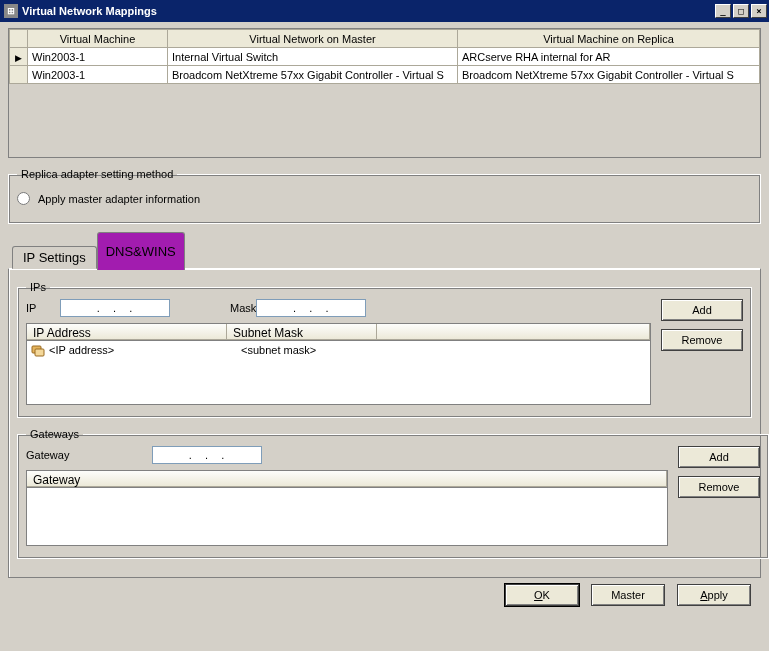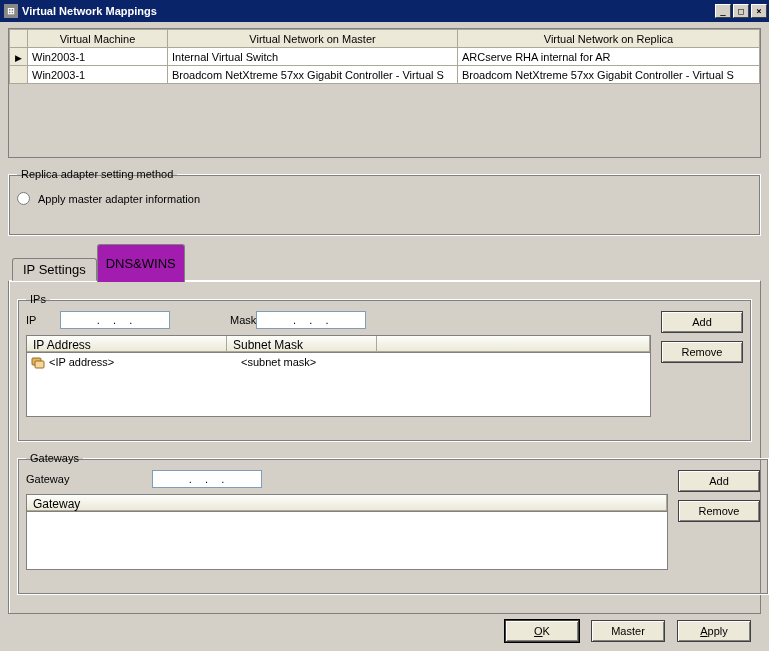--- a/index.html
+++ b/index.html
@@ -71,21 +71,21 @@
   .rowhdr {
     width:18px;background:#ece9d8 !important;text-align:center;
   }
   .rowptr::before { content:"▶"; font-size:9px; color:#000;}
   
   fieldset {
     border:1px solid #fff;
     box-shadow: inset 1px 1px 0 #808080, inset -1px -1px 0 #808080;
     border:1px groove #fff;
     margin:10px 0 6px 0;
-    padding:6px 8px 24px 8px;
+    padding:6px 8px 12px 8px;
   }
   fieldset legend { padding:0 4px; }
   .desc { margin:2px 0 10px 0; line-height:1.35; }
   .radio-row { display:flex; align-items:center; gap:4px; margin:6px 0; }
   input[type=radio]{ margin:0 4px 0 0; }
   
   .tabstrip { display:flex; align-items:flex-end; margin-top:4px; padding-left:4px; }
   .tab {
     border:1px solid #808080;
     border-bottom:none;
@@ -196,21 +196,21 @@
 
 <div class="client">
 
   <div class="grid">
     <table class="gridtbl">
       <thead>
         <tr>
           <th class="rowhdr"></th>
           <th style="width:140px">Virtual Machine</th>
           <th style="width:290px">Virtual Network on Master</th>
-          <th>Virtual Network on Replica</th>
+          <th>Virtual Machine on Replica</th>
         </tr>
       </thead>
       <tbody>
         <tr>
           <td class="rowhdr rowptr"></td>
           <td>Win2003-1</td>
           <td>Internal Virtual Switch</td>
           <td>ARCserve RHA internal for AR</td>
         </tr>
         <tr>

